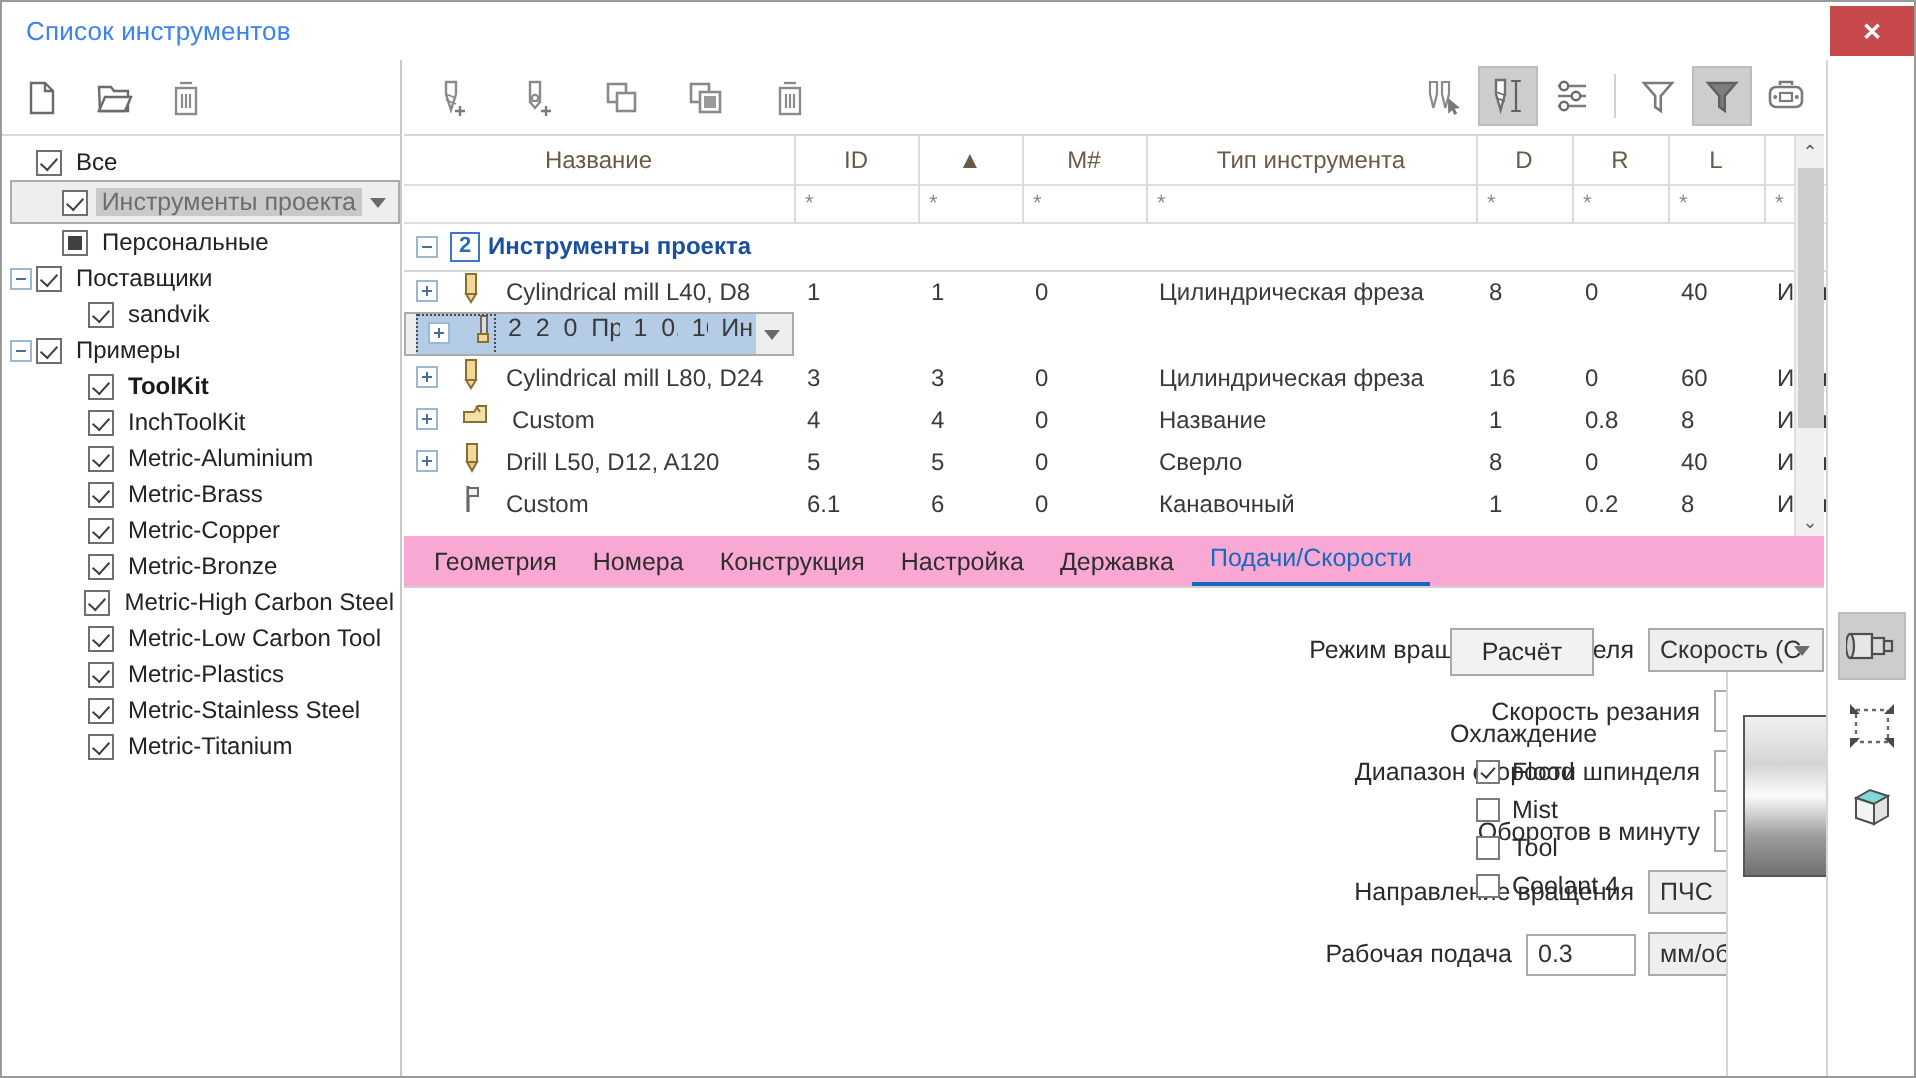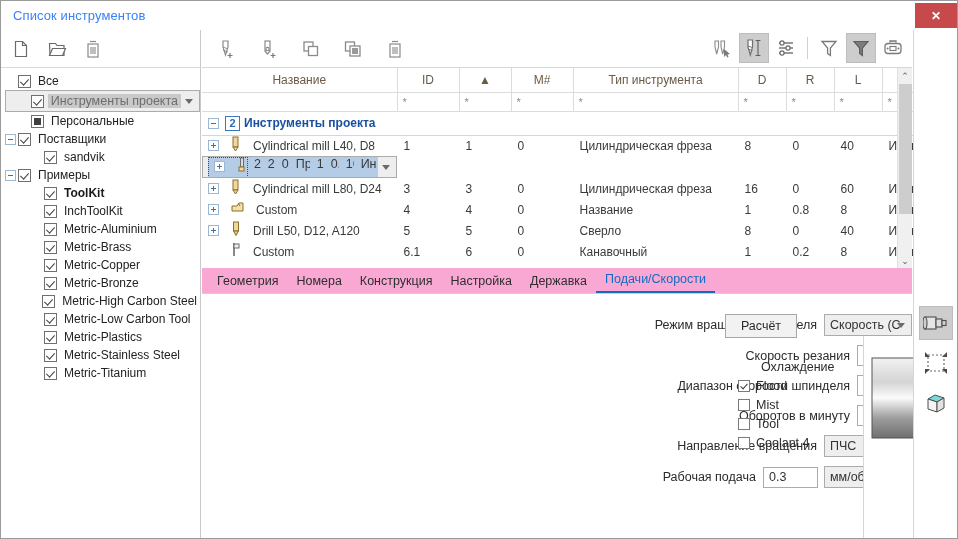--- a/index.html
+++ b/index.html
@@ -170,21 +170,21 @@
   .sel::after {
     content: ""; position: absolute; right: 6px; top: 8px;
     border-left: 4px solid transparent; border-right: 4px solid transparent; border-top: 5px solid #6a6a6a;
   }
   .rightcol { position: absolute; left: 523px; top: 20px; width: 130px; }
   .btn-calc {
     width: 72px; height: 24px; border: 1px solid #a8a8a8; background: #f2f2f2;
     display: flex; align-items: center; justify-content: center;
     font-size: 12.5px; color: #2b2b2b; cursor: pointer;
   }
-  .cool-title { margin-top: 22px; font-size: 12.5px; color: #2b2b2b; margin-left: 36px; }
+  .cool-title { margin-top: 22px; font-size: 12.5px; color: #2b2b2b; }
   .cool-item { display: flex; align-items: center; margin-top: 5px; padding-left: 13px; font-size: 12.5px; color: #2b2b2b; }
   .cbs {
     width: 12px; height: 12px; border: 1px solid #7a7a7a; background: #fff;
     margin-right: 6px; position: relative; flex: 0 0 auto; cursor: pointer;
   }
   .cbs.checked::after {
     content: ""; position: absolute; left: 3px; top: 1px; width: 3px; height: 6px;
     border: solid #3a3a3a; border-width: 0 1.5px 1.5px 0; transform: rotate(42deg);
   }
 

